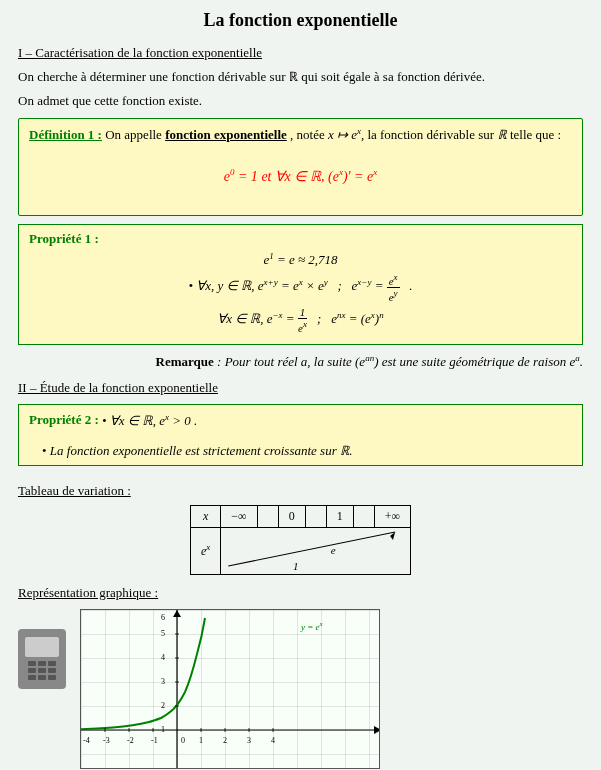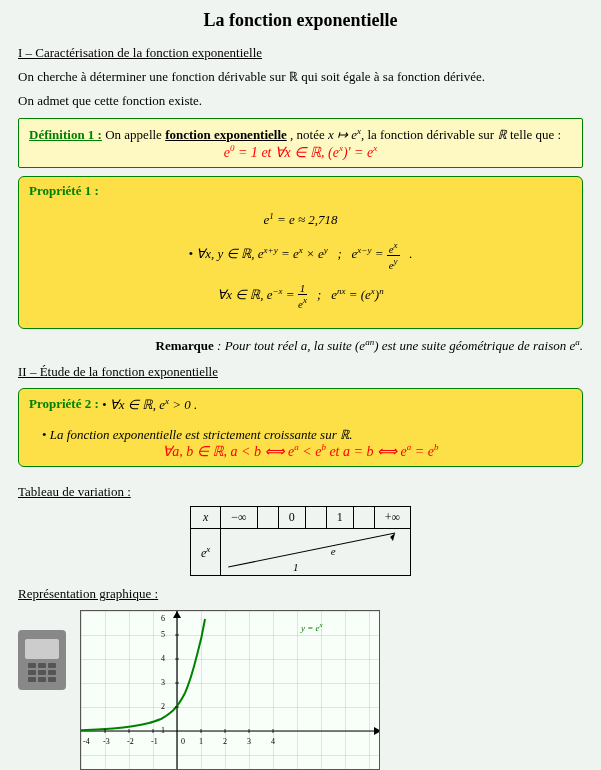--- a/index.html
+++ b/index.html
@@ -24,24 +24,24 @@
       text-decoration: underline;
       margin-bottom: 6px;
       margin-top: 10px;
     }
     .paragraph {
       margin-bottom: 4px;
       line-height: 1.5;
     }
     .box {
       border: 1.5px solid green;
-      border-radius: 6px;
+      border-radius: 0;
       padding: 6px 10px;
       margin: 8px 0;
-      background: #fde047;
+      background: #fef9c3;
     }
     .box-red {
       border: 1.5px solid green;
       border-radius: 2px;
       padding: 6px 10px;
       margin: 8px 0;
       background: #fef9c3;
     }
     .def-label {
       color: green;
@@ -50,28 +50,28 @@
     }
     .prop-label {
       color: green;
       font-weight: bold;
     }
     .red { color: red; }
     .underline { text-decoration: underline; }
     .formula {
       text-align: center;
       font-style: italic;
-      margin: 0 0;
+      margin: 24px 0;
       font-size: 14px;
       color: red;
     }
     .formula-black {
       text-align: center;
       font-style: italic;
-      margin: 12px 0;
+      margin: 4px 0;
       font-size: 13px;
       color: #000;
     }
     .remark {
       margin: 6px 0;
       font-style: italic;
       text-align: right;
     }
     sup { font-size: 9px; vertical-align: super; }
     .italic { font-style: italic; }
@@ -194,23 +194,20 @@
 <div style="margin-top:10px;">
   <div class="section-title">II – Étude de la fonction exponentielle</div>
 
   <div class="box">
     <div>
       <span class="prop-label">Propriété 2 :</span>
       <span class="italic"> • ∀x ∈ ℝ, e<sup>x</sup> &gt; 0 .</span>
     </div>
     <div style="margin-top:12px;">
       &nbsp;&nbsp;&nbsp;&nbsp;• <span class="italic">La fonction exponentielle est strictement croissante sur ℝ.</span>
-    </div>
-    <div class="formula red">
-      <span class="italic">∀a, b ∈ ℝ, a &lt; b ⟺ e<sup>a</sup> &lt; e<sup>b</sup>  et  a = b ⟺ e<sup>a</sup> = e<sup>b</sup></span>
     </div>
   </div>
 
   <div style="margin-top:17px;">
     <div class="section-title" style="font-weight:normal;font-size:13px;">Tableau de variation :</div>
     <table class="var-table">
       <tbody>
           <tr>
         <td style="font-style:italic;">x</td>
         <td>−∞</td>

